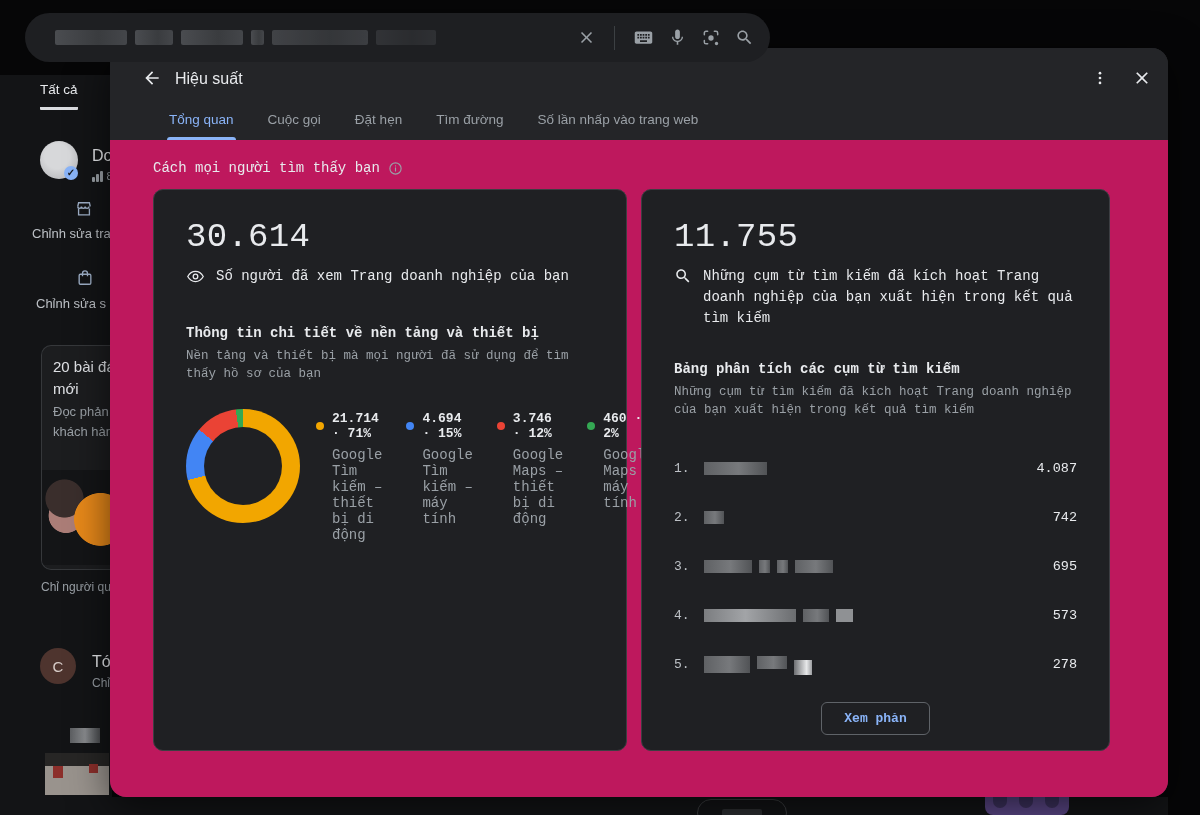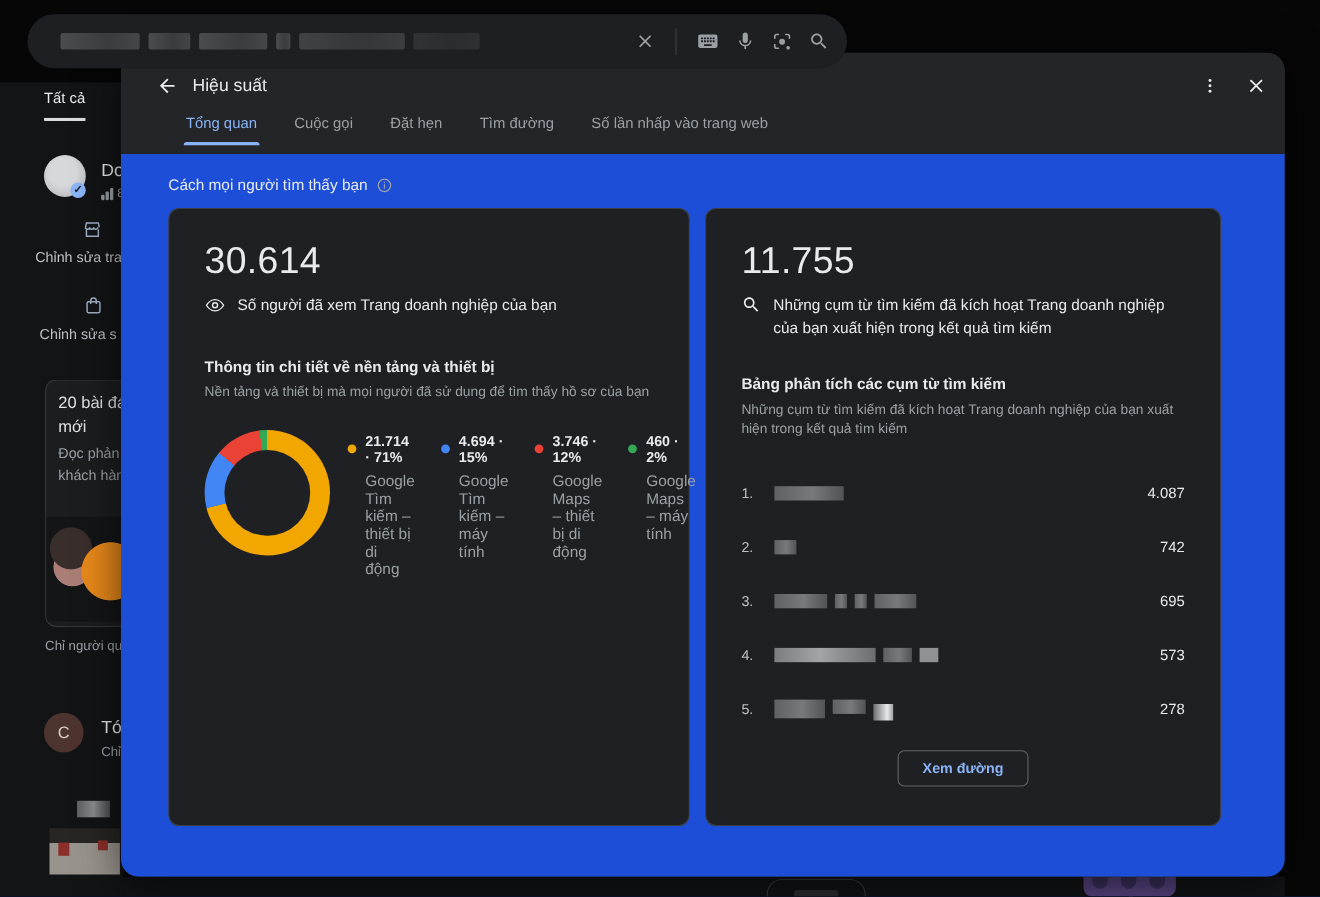--- a/index.html
+++ b/index.html
@@ -89,26 +89,26 @@
   .modal {
     position:absolute; left:110px; top:48px; width:1058px; height:749px; z-index:10;
     background:#242528; border-radius:16px; box-shadow:0 10px 40px rgba(0,0,0,.6);
     overflow:hidden;
   }
   .modal-header { position:relative; height:92px; background:#242528; }
   .mh-back { position:absolute; left:24px; top:13px; width:36px; height:36px; border:none; background:none; color:#e8eaed; cursor:pointer; display:flex; align-items:center; justify-content:center; }
   .mh-title { position:absolute; left:65px; top:22px; font-size:16px; color:#e8eaed; }
   .mh-kebab { position:absolute; left:972px; top:13px; width:36px; height:36px; border:none; background:none; color:#e8eaed; cursor:pointer; display:flex; align-items:center; justify-content:center; }
   .mh-close { position:absolute; left:1014px; top:13px; width:36px; height:36px; border:none; background:none; color:#e8eaed; cursor:pointer; display:flex; align-items:center; justify-content:center; }
-  .tabs { position:absolute; left:57px; bottom:8px; display:flex; gap:30px; }
+  .tabs { position:absolute; left:57px; bottom:0; display:flex; gap:30px; }
   .tab { font-size:13.5px; color:#9aa0a6; padding:6px 2px 13px; cursor:pointer; }
   .tab.active { color:#8ab4f8; position:relative; }
   .tab.active:after { content:""; position:absolute; left:0; right:0; bottom:0; height:3px; background:#8ab4f8; border-radius:3px 3px 0 0; }
 
-  .modal-body { position:absolute; left:0; top:92px; right:0; bottom:0; background:#1d4ed8; padding:20px 58px 0 43px; }
+  .modal-body { position:absolute; left:0; top:92px; right:0; bottom:0; background:#be185d; padding:20px 58px 0 43px;font-family:Liberation Mono, monospace; }
   .section-title { display:flex; align-items:center; gap:8px; font-size:14px; color:#e8eaed; }
   .section-title .info { color:#9aa0a6; display:flex; }
 
   .cards { display:flex; gap:14px; margin-top:13px; }
   .card { background:#1f2023; border:1px solid #3c3e42; border-radius:10px; height:562px; padding:28px 32px; position:relative; }
   .card.views { width:474px; }
   .card.searches { width:469px; display:flex; flex-direction:column; }
 
   .big-number { font-size:34px; letter-spacing:.3px; color:#e8eaed; }
   .stat-line { display:flex; align-items:flex-start; gap:11px; margin-top:10px; font-size:14px; line-height:21px; color:#e8eaed; }
@@ -407,19 +407,19 @@
               <span class="term-rank">5.</span>
               <span class="term-blur">
                 <i class="tseg" style="width:46px; height:17px"></i>
                 <i class="tseg" style="width:30px; margin-top:-4px"></i>
                 <i class="tseg" style="width:18px; height:15px; margin-top:6px; background:linear-gradient(90deg,#6c6e71,#e7e8e9 70%,#9b9da0)"></i>
               </span>
               <span class="term-value">278</span>
             </div>
           </div>
 
-          <button class="more-btn">Xem đường</button>
+          <button class="more-btn">Xem phản</button>
         </div>
       </div>
     </div>
   </div>
 
 </div>
 
 </body></html>

